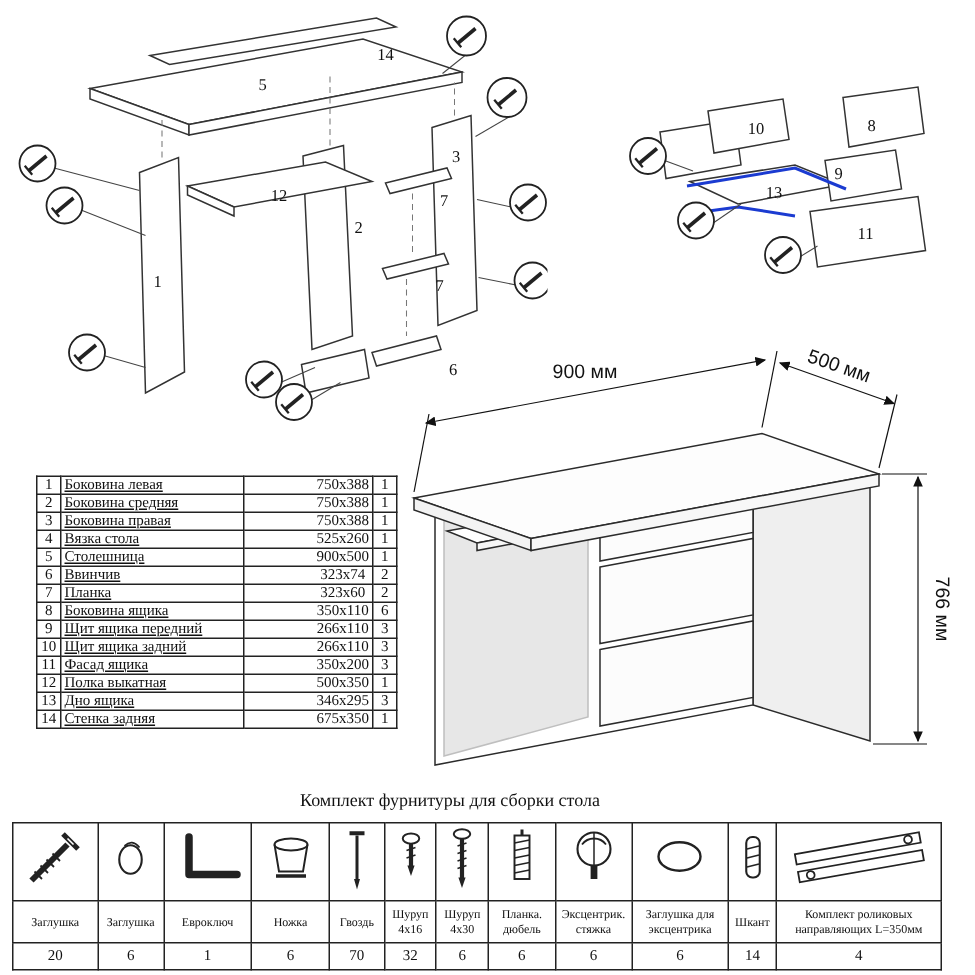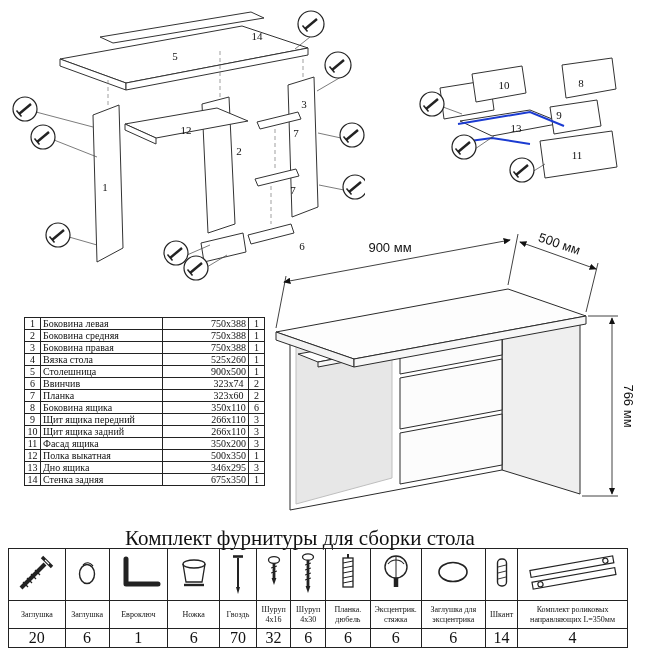--- a/index.html
+++ b/index.html
@@ -9,34 +9,34 @@
 
   .main-diagram   { position:absolute; left:5px;   top:5px; }
   .drawer-diagram { position:absolute; left:412px; top:48px; }
   .assembled      { position:absolute; left:262px; top:228px; }
 
   .parts-table { position:absolute; left:24px; top:317px; border-collapse:collapse;
                  font-size:10px; }
   .parts-table td { border:1px solid #222; padding:0 2px; height:12px; line-height:11px;
                     white-space:nowrap; }
   .parts-table td.num  { width:16px;  text-align:center; }
-  .parts-table td.name { width:122px; }
+  .parts-table td.name { width:122px;text-decoration:underline; }
   .parts-table td.size { width:50px;  text-align:center;padding-left:48px; }
   .parts-table td.qty  { width:16px;  text-align:center; }
 
   .hw-title { position:absolute; left:0; top:526px; width:600px; text-align:center;
-              font-size:21px; }
+              font-size:12px; }
 
   .hw-table { position:absolute; left:8px; top:548px; border-collapse:collapse;
               table-layout:fixed; }
   .hw-table td { border:1px solid #222; text-align:center; vertical-align:middle;
                  overflow:hidden; padding:0; }
   .hw-table td.icon-cell { height:52px; }
   .hw-table td.name-cell { height:28px; font-size:8px; line-height:1.15; padding:1px; }
-  .hw-table td.qty-cell  { height:18px; font-size:16px; }
+  .hw-table td.qty-cell  { height:18px; font-size:10px; }
 
   svg text { font-family:"Liberation Serif", serif; }
   svg text.dim { font-family:"Liberation Sans", sans-serif; }
 </style>
 </head>
 <body>
 
 <div class="sheet">
 
   <svg class="main-diagram" width="360" height="305" viewBox="0 0 360 305">

